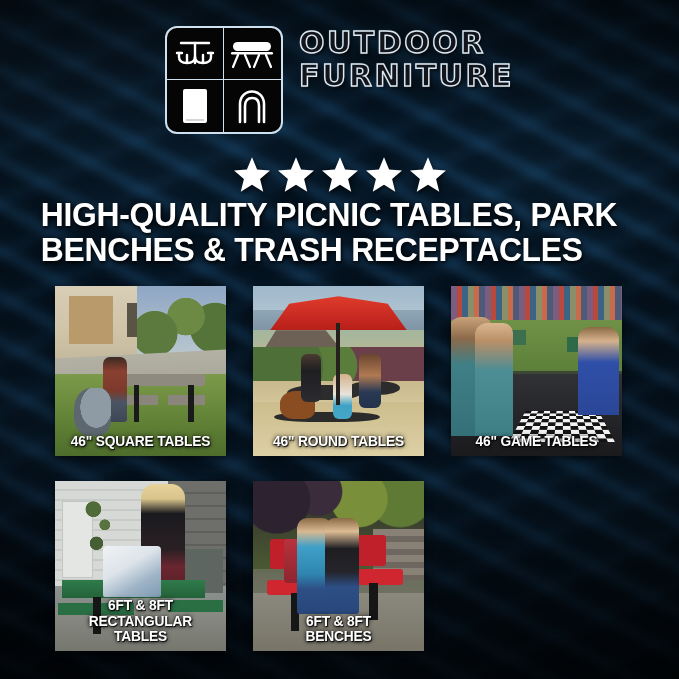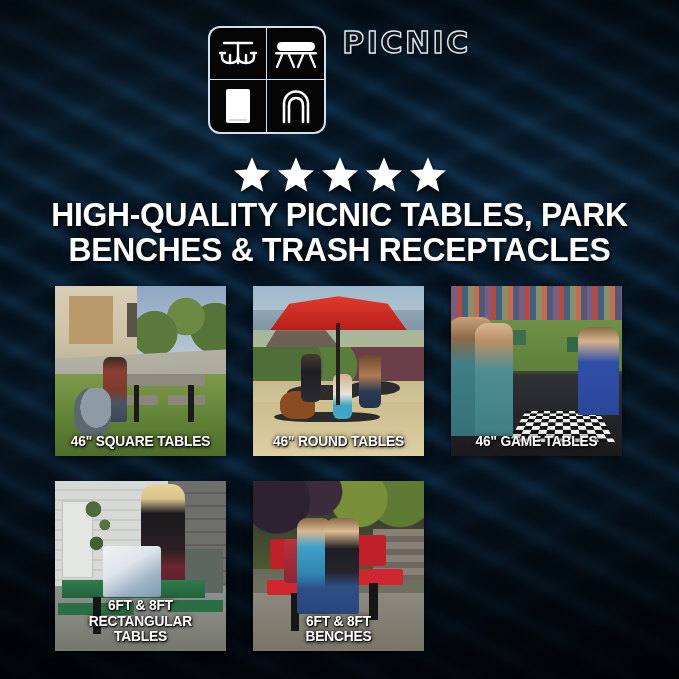--- a/index.html
+++ b/index.html
@@ -140,21 +140,20 @@
     color: #ffffff;
     filter: drop-shadow(1px 2px 2px rgba(0,0,0,0.75));
   }
 
   
   .headline {
     position: absolute;
     left: 30px;
     right: 30px;
     top: 198px;
-    text-align: center;
     color: #ffffff;
     font-family: "Liberation Sans", sans-serif;
     font-weight: bold;
     font-size: 33px;
     line-height: 1.06;
     letter-spacing: -0.3px;
     text-shadow: 1px 2px 4px rgba(0,0,0,0.85), 0 0 10px rgba(0,0,0,0.55);
   }
   .headline-line {
     display: block;
@@ -333,21 +332,22 @@
         </div>
         <div class="logo-cell br">
           <svg width="38" height="38" viewBox="0 0 38 38" fill="none" stroke="#ffffff" stroke-width="2.6" stroke-linecap="round">
             <path d="M7 35 V17 C7 9.5, 12.5 4.5, 19 4.5 C25.5 4.5, 31 9.5, 31 17 V35"></path>
             <path d="M12 35 V19 C12 13.5, 15 11, 19 11 C23 11, 26 13.5, 26 19 V35"></path>
           </svg>
         </div>
       </div>
 
       <div class="wordmark">
-        <span class="wordmark-line">PICNIC</span>
+        <span class="wordmark-line">OUTDOOR</span>
+        <span class="wordmark-line">FURNITURE</span>
       </div>
     </div>
 
     <div class="stars">
       <svg class="star" viewBox="0 0 24 23">
           <polygon fill="currentColor" points="12,0 15.4,8.1 24,8.8 17.4,14.5 19.5,23 12,18.4 4.5,23 6.6,14.5 0,8.8 8.6,8.1"></polygon>
         </svg>
       <svg class="star" viewBox="0 0 24 23">
           <polygon fill="currentColor" points="12,0 15.4,8.1 24,8.8 17.4,14.5 19.5,23 12,18.4 4.5,23 6.6,14.5 0,8.8 8.6,8.1"></polygon>
         </svg>

